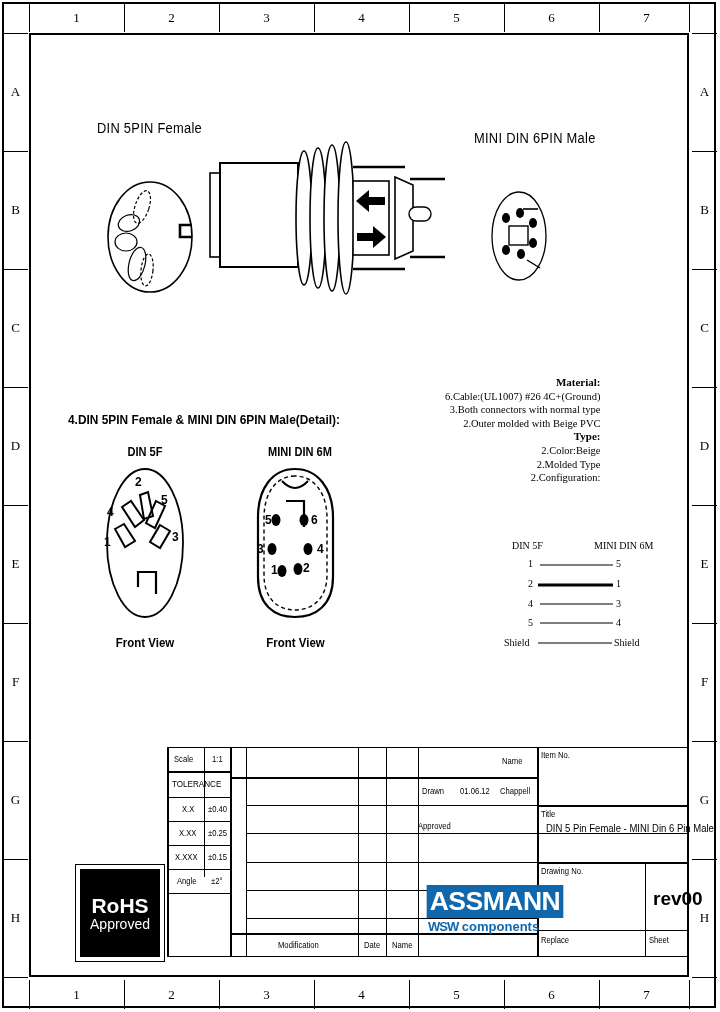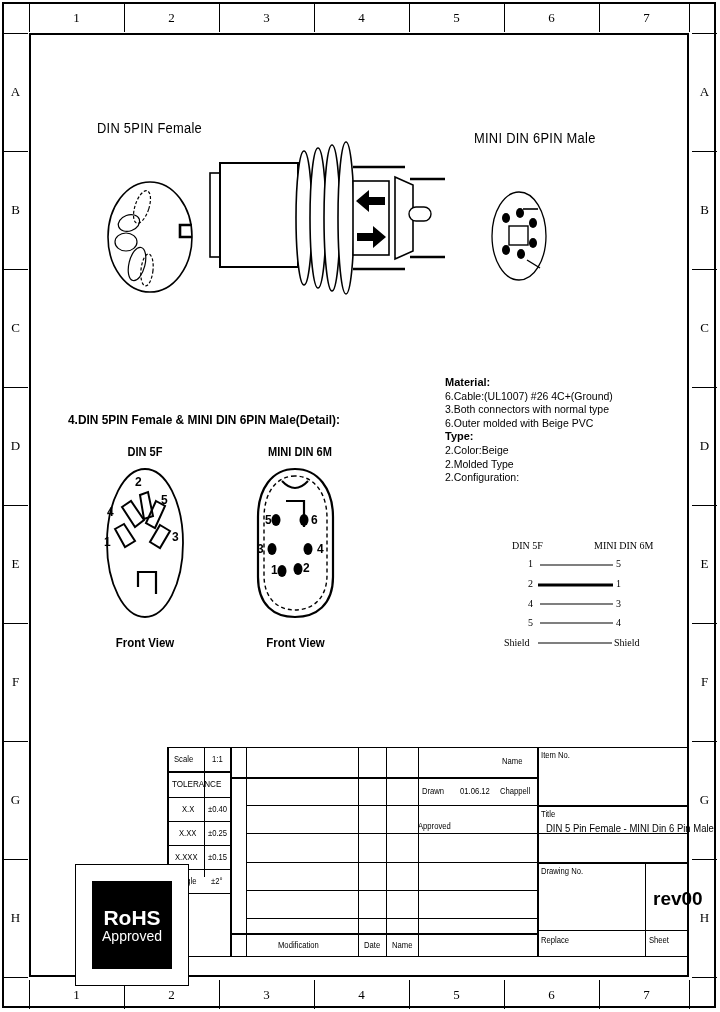--- a/index.html
+++ b/index.html
@@ -25,21 +25,21 @@
   
   .lbl{position:absolute;white-space:nowrap;}
   .lbl-conn{font-family:"Liberation Sans Narrow","Liberation Sans",sans-serif;
             font-size:14px;letter-spacing:.3px;transform:scaleX(.92);transform-origin:left center;}
   .lbl-head{font-family:"Liberation Sans Narrow","Liberation Sans",sans-serif;
             font-weight:bold;font-size:13.5px;transform:scaleX(.88);transform-origin:left center;}
   .lbl-sub{font-family:"Liberation Sans Narrow","Liberation Sans",sans-serif;
            font-weight:bold;font-size:13px;transform:scaleX(.85);transform-origin:center center;text-align:center;}
   .lbl-fv{font-family:"Liberation Sans Narrow","Liberation Sans",sans-serif;
           font-weight:bold;font-size:13.5px;transform:scaleX(.85);text-align:center;}
-  .mat{font-family:Liberation Sans, sans-serif;font-size:10.5px;line-height:13.6px;}
+  .mat{font-family:Liberation Serif, serif;font-size:10.5px;line-height:13.6px;text-align:right;}
   .mat b{font-weight:bold;font-size:11px;}
   .pintxt{font-family:"Liberation Serif",serif;font-size:10px;}
   .pinnum{position:absolute;font-family:"Liberation Sans",sans-serif;font-weight:bold;font-size:12px;}
   .tbl-line{position:absolute;background:#000;}
   .cellt{position:absolute;font-family:"Liberation Sans Narrow","Liberation Sans",sans-serif;
          font-size:8.5px;white-space:nowrap;transform:scaleX(.9);transform-origin:left center;}
   .itemno{position:absolute;font-family:"Liberation Sans",sans-serif;font-weight:bold;
           font-size:25px;letter-spacing:-.5px;}
   .rev{position:absolute;font-family:"Liberation Sans",sans-serif;font-weight:bold;font-size:19px;}
   .titletxt{position:absolute;font-family:"Liberation Sans Narrow","Liberation Sans",sans-serif;
@@ -176,21 +176,21 @@
     <ellipse cx="38" cy="64" rx="4" ry="5" fill="#000"></ellipse>
     <ellipse cx="23" cy="60" rx="4" ry="5" fill="#000"></ellipse>
     <line x1="40" y1="19" x2="55" y2="19" stroke="#000" stroke-width="1.6"></line>
     <line x1="44" y1="70" x2="57" y2="78" stroke="#000" stroke-width="1.4"></line>
   </svg>
 
   <div class="lbl mat" style="left:445px;top:376px;">
     <div><b>Material:</b></div>
     <div>6.Cable:(UL1007) #26 4C+(Ground)</div>
     <div>3.Both connectors with normal type</div>
-    <div>6.Outer molded with Beige PVC</div>
+    <div>2.Outer molded with Beige PVC</div>
     <div><b>Type:</b></div>
     <div>2.Color:Beige</div>
     <div>2.Molded Type</div>
     <div>2.Configuration:</div>
   </div>
 
   <div class="lbl pintxt" style="left:512px;top:540px;">DIN 5F</div>
   <div class="lbl pintxt" style="left:594px;top:540px;">MINI DIN 6M</div>
 
   <div class="lbl pintxt" style="left:528px;top:558px;">1</div>
@@ -310,21 +310,28 @@
   <div class="cellt" style="left:418px;top:821px;">Approved</div>
 
   <div class="cellt" style="left:541px;top:750px;">Item No.</div>
   <div class="cellt" style="left:541px;top:809px;">Title</div>
   <div class="titletxt" style="left:546px;top:823px;">DIN 5 Pin Female - MINI Din 6 Pin Male</div>
   <div class="cellt" style="left:541px;top:866px;">Drawing No.</div>
   <div class="rev" style="left:653px;top:888px;">rev00</div>
   <div class="cellt" style="left:541px;top:935px;">Replace</div>
   <div class="cellt" style="left:649px;top:935px;">Sheet</div>
 
-  <div id="rohs" style="left:75px;top:864px;width:80px;height:88px;padding:16px;">
+  <div id="rohs" style="left:75px;top:864px;width:80px;height:88px;padding:4px;">
     <div class="inner">
       <div class="r1">RoHS</div>
       <div class="r2">Approved</div>
     </div>
   </div>
 
+  <div id="assmann" style="left:428px;top:885px;">
+    <div class="box">ASSMANN</div>
+    <div class="sub">
+      <span class="w">WSW</span>
+      <span>components</span>
+    </div>
+  </div>
 
 </div>
 
 </body></html>

